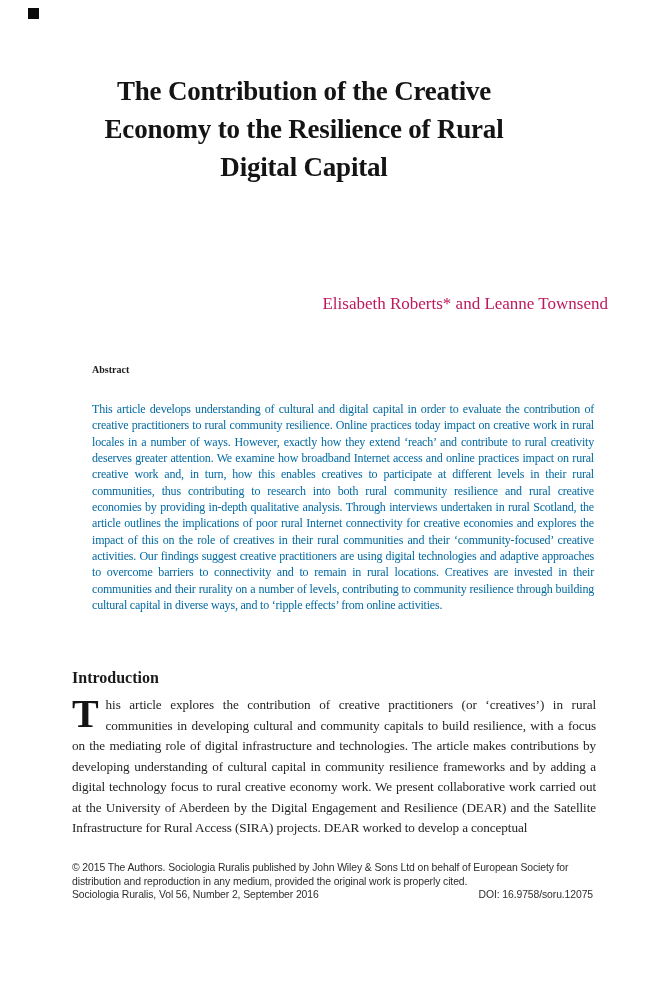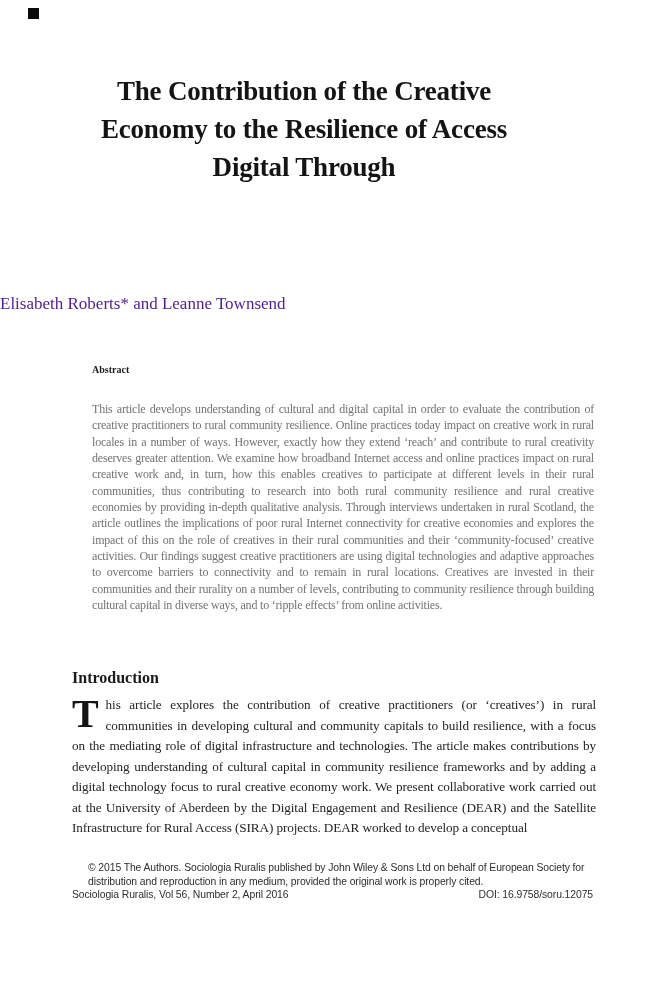--- a/index.html
+++ b/index.html
@@ -35,43 +35,43 @@
     line-height: 38px;
     font-weight: bold;
     color: #141414;
     letter-spacing: -0.2px;
   }
   .authors {
     position: absolute;
     top: 293px;
     left: 0;
     right: 0;
-    text-align: left;
+    text-align: right;
     font-size: 17px;
     line-height: 22px;
-    color: #4c1d95;
+    color: #be185d;
   }
   .abstract-heading {
     position: absolute;
     top: 364px;
     left: 92px;
     font-size: 10px;
     font-weight: bold;
     color: #1a1a1a;
   }
   .abstract-body {
     position: absolute;
     top: 401px;
     left: 92px;
     width: 502px;
     font-size: 12px;
     line-height: 16.35px;
     text-align: justify;
     letter-spacing: -0.2px;
-    color: #737373;
+    color: #0369a1;
   }
   .intro-heading {
     position: absolute;
     top: 669px;
     left: 72px;
     font-size: 16px;
     font-weight: bold;
     color: #1a1a1a;
   }
   .intro-body {
@@ -100,55 +100,54 @@
     left: 72px;
     width: 521px;
     font-family: "Liberation Sans", sans-serif;
     font-size: 10.4px;
     line-height: 13.6px;
     letter-spacing: -0.1px;
     color: #2e2e2e;
   }
   .footer-line {
     white-space: nowrap;
-    margin-left: 16px;
   }
   .footer-journal-row {
     display: flex;
     justify-content: space-between;
     white-space: nowrap;
   }
 </style>
 </head>
 <body>
 
 <div class="page">
 
   <div class="corner-mark"></div>
 
   <div class="title-block">
     <div>The Contribution of the Creative</div>
-    <div>Economy to the Resilience of Access</div>
-    <div>Digital Through</div>
+    <div>Economy to the Resilience of Rural</div>
+    <div>Digital Capital</div>
   </div>
 
   <div class="authors">Elisabeth Roberts* and Leanne Townsend</div>
 
   <div class="abstract-heading">Abstract</div>
 
   <div class="abstract-body">This article develops understanding of cultural and digital capital in order to evaluate the contribution of creative practitioners to rural community resilience. Online practices today impact on creative work in rural locales in a number of ways. However, exactly how they extend ‘reach’ and contribute to rural creativity deserves greater attention. We examine how broadband Internet access and online practices impact on rural creative work and, in turn, how this enables creatives to participate at different levels in their rural communities, thus contributing to research into both rural community resilience and rural creative economies by providing in-depth qualitative analysis. Through interviews undertaken in rural Scotland, the article outlines the implications of poor rural Internet connectivity for creative economies and explores the impact of this on the role of creatives in their rural communities and their ‘community-focused’ creative activities. Our findings suggest creative practitioners are using digital technologies and adaptive approaches to overcome barriers to connectivity and to remain in rural locations. Creatives are invested in their communities and their rurality on a number of levels, contributing to community resilience through building cultural capital in diverse ways, and to ‘ripple effects’ from online activities.</div>
 
   <div class="intro-heading">Introduction</div>
 
   <div class="intro-body">
     <span class="drop-cap">T</span><span>his article explores the contribution of creative practitioners (or ‘creatives’) in rural communities in developing cultural and community capitals to build resilience, with a focus on the mediating role of digital infrastructure and technologies. The article makes contributions by developing understanding of cultural capital in community resilience frameworks and by adding a digital technology focus to rural creative economy work. We present collaborative work carried out at the University of Aberdeen by the Digital Engagement and Resilience (DEAR) and the Satellite Infrastructure for Rural Access (SIRA) projects. DEAR worked to develop a conceptual</span>
   </div>
 
   <div class="footer">
     <div class="footer-line">© 2015 The Authors. Sociologia Ruralis published by John Wiley &amp; Sons Ltd on behalf of European Society for</div>
     <div class="footer-line">distribution and reproduction in any medium, provided the original work is properly cited.</div>
     <div class="footer-journal-row">
-      <span>Sociologia Ruralis, Vol 56, Number 2, April 2016</span>
+      <span>Sociologia Ruralis, Vol 56, Number 2, September 2016</span>
       <span>DOI: 16.9758/soru.12075</span>
     </div>
   </div>
 
 </div>
 
 </body></html>

